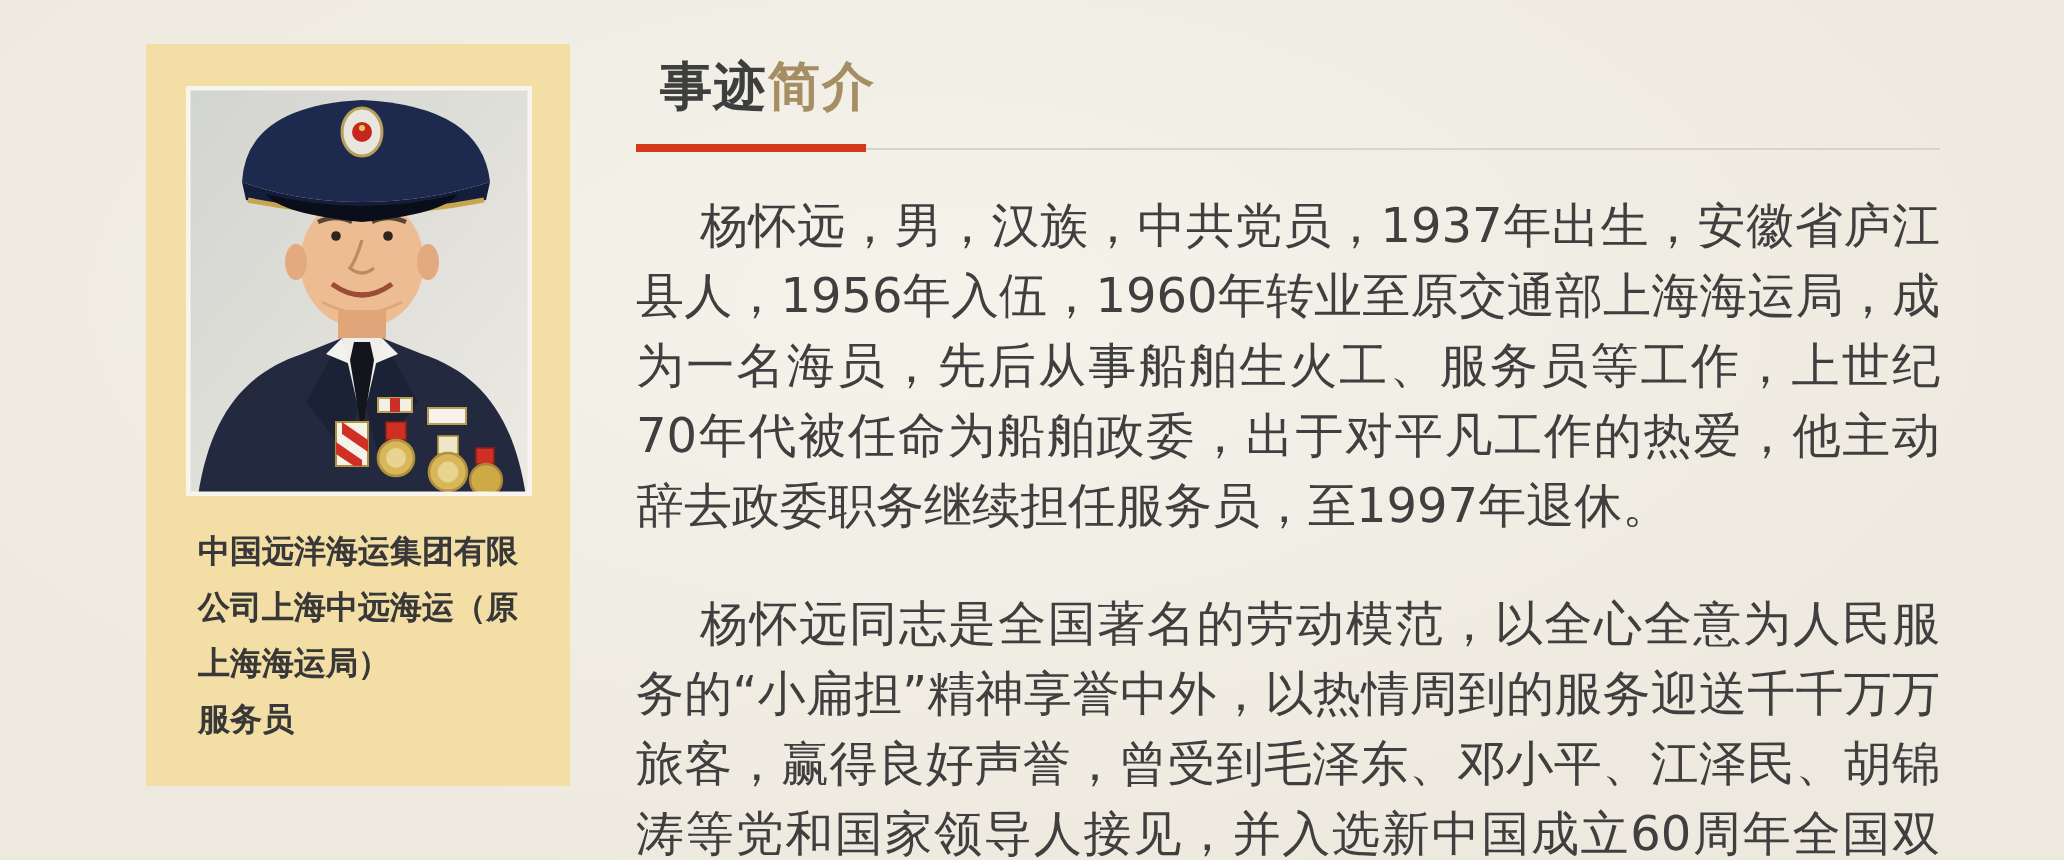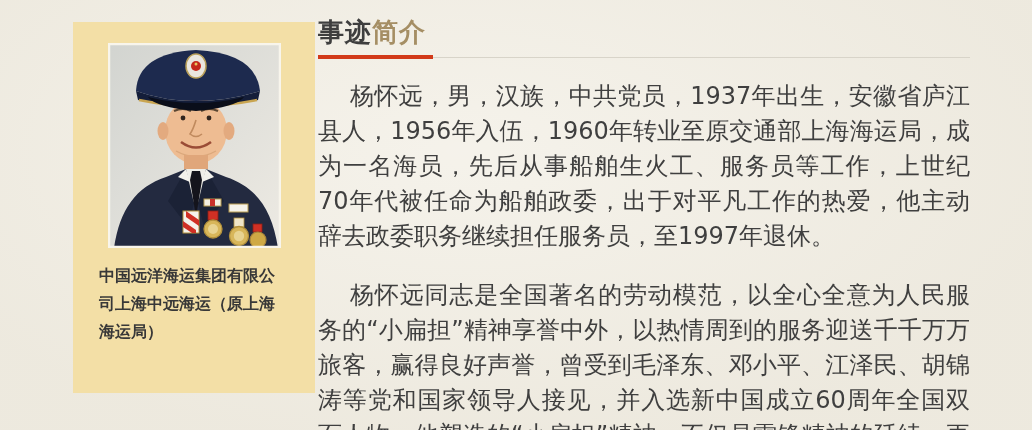--- a/index.html
+++ b/index.html
@@ -24,21 +24,21 @@
     background:
       radial-gradient(ellipse at 45% 35%, rgba(255,255,255,0.30), rgba(0,0,0,0.015) 75%),
       var(--page-bg);
     overflow:hidden;
   }
 
   
   .profile-card{
     position:absolute;
     left:73px; top:22px;
-    width:242px; height:371px;
+    width:212px; height:371px;
     background:var(--card-bg);
   }
   .photo{
     margin:21px auto 0;
     width:173px; height:205px;
     line-height:0;
   }
   .photo svg{display:block;}
   .caption{
     margin:14px 26px 0 26px;
@@ -51,21 +51,21 @@
   }
   .caption p{margin:0;}
 
   
   .content{
     position:absolute;
     left:318px; top:16px;
     width:652px;
   }
   .section-title{
-    margin:0;
+    margin:12px;
     font-size:26px;
     line-height:32px;
     font-weight:bold;
     letter-spacing:1px;
     color:var(--title-dark);
   }
   .section-title .t-gold{color:var(--title-gold);}
   .divider{
     position:relative;
     margin-top:7px;
@@ -154,20 +154,21 @@
         <circle cx="131" cy="193" r="9.5" fill="#d8b65a" stroke="#b3913c" stroke-width="1.3"></circle>
         <circle cx="131" cy="193" r="5.2" fill="#e8d391"></circle>
         <rect x="145" y="181" width="9" height="8" fill="#d03024" stroke="#8f1f16" stroke-width="0.8"></rect>
         <circle cx="150" cy="197" r="8" fill="#cfa945" stroke="#a9853a" stroke-width="1.2"></circle>
 
         <rect x="1" y="1" width="171" height="203" fill="none" stroke="#f8f5ec" stroke-width="2.5"></rect>
       </svg>
     </div>
     <div class="caption">
       <p>中国远洋海运集团有限公司上海中远海运（原上海海运局）</p>
+      <p>服务员</p>
     </div>
   </aside>
 
   <main class="content">
     <h2 class="section-title"><span class="t-dark">事迹</span><span class="t-gold">简介</span></h2>
     <div class="divider">
       <span class="divider-line"></span>
       <span class="divider-accent"></span>
     </div>
     <p class="para">杨怀远，男，汉族，中共党员，1937年出生，安徽省庐江县人，1956年入伍，1960年转业至原交通部上海海运局，成为一名海员，先后从事船舶生火工、服务员等工作，上世纪70年代被任命为船舶政委，出于对平凡工作的热爱，他主动辞去政委职务继续担任服务员，至1997年退休。</p>

